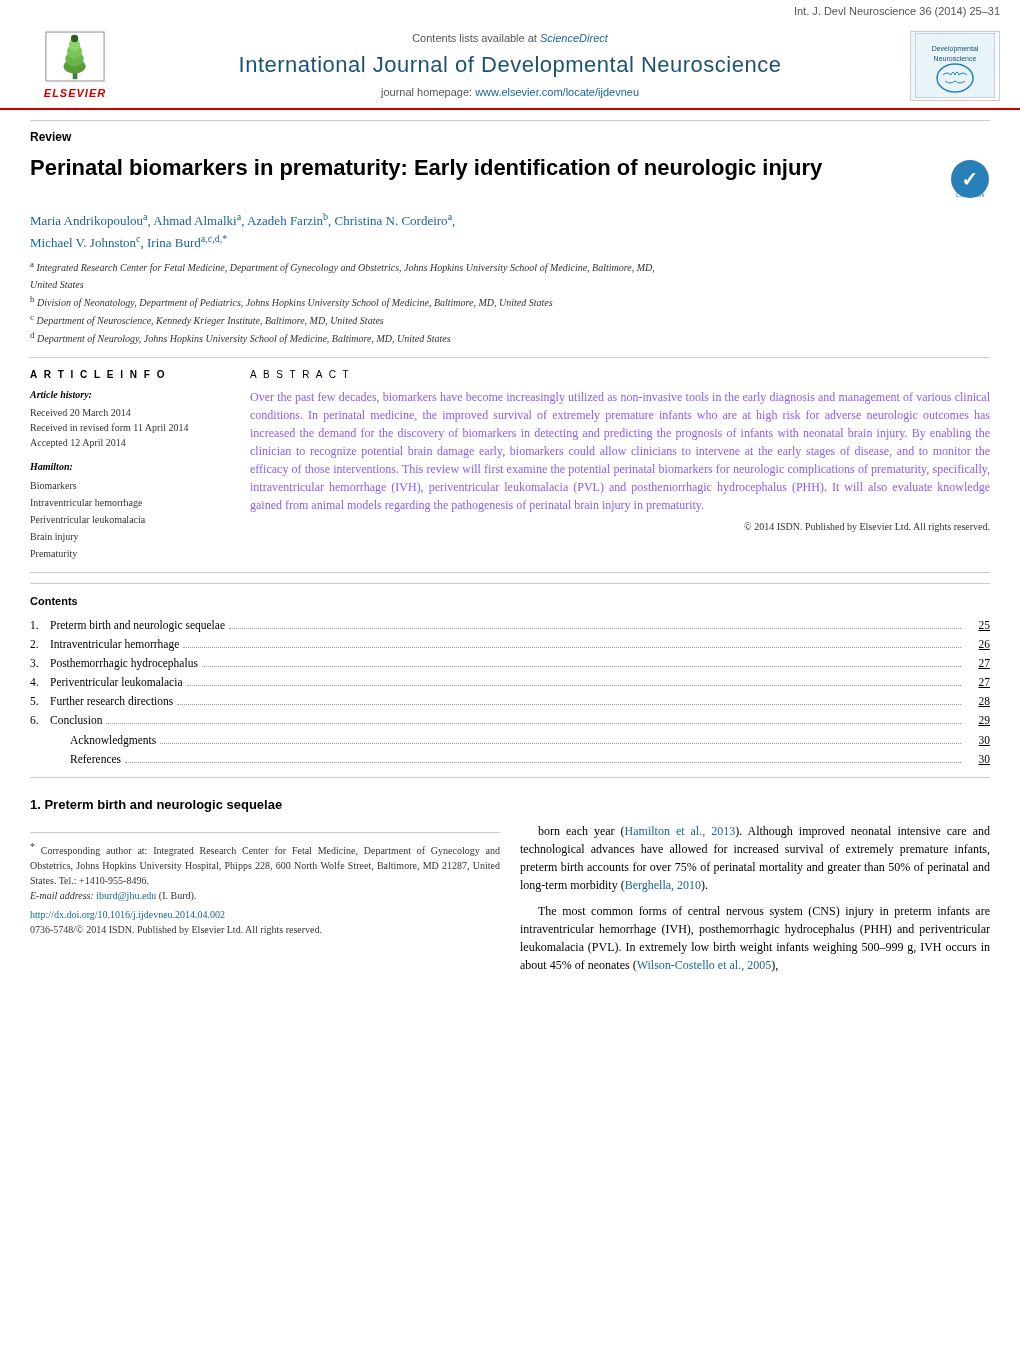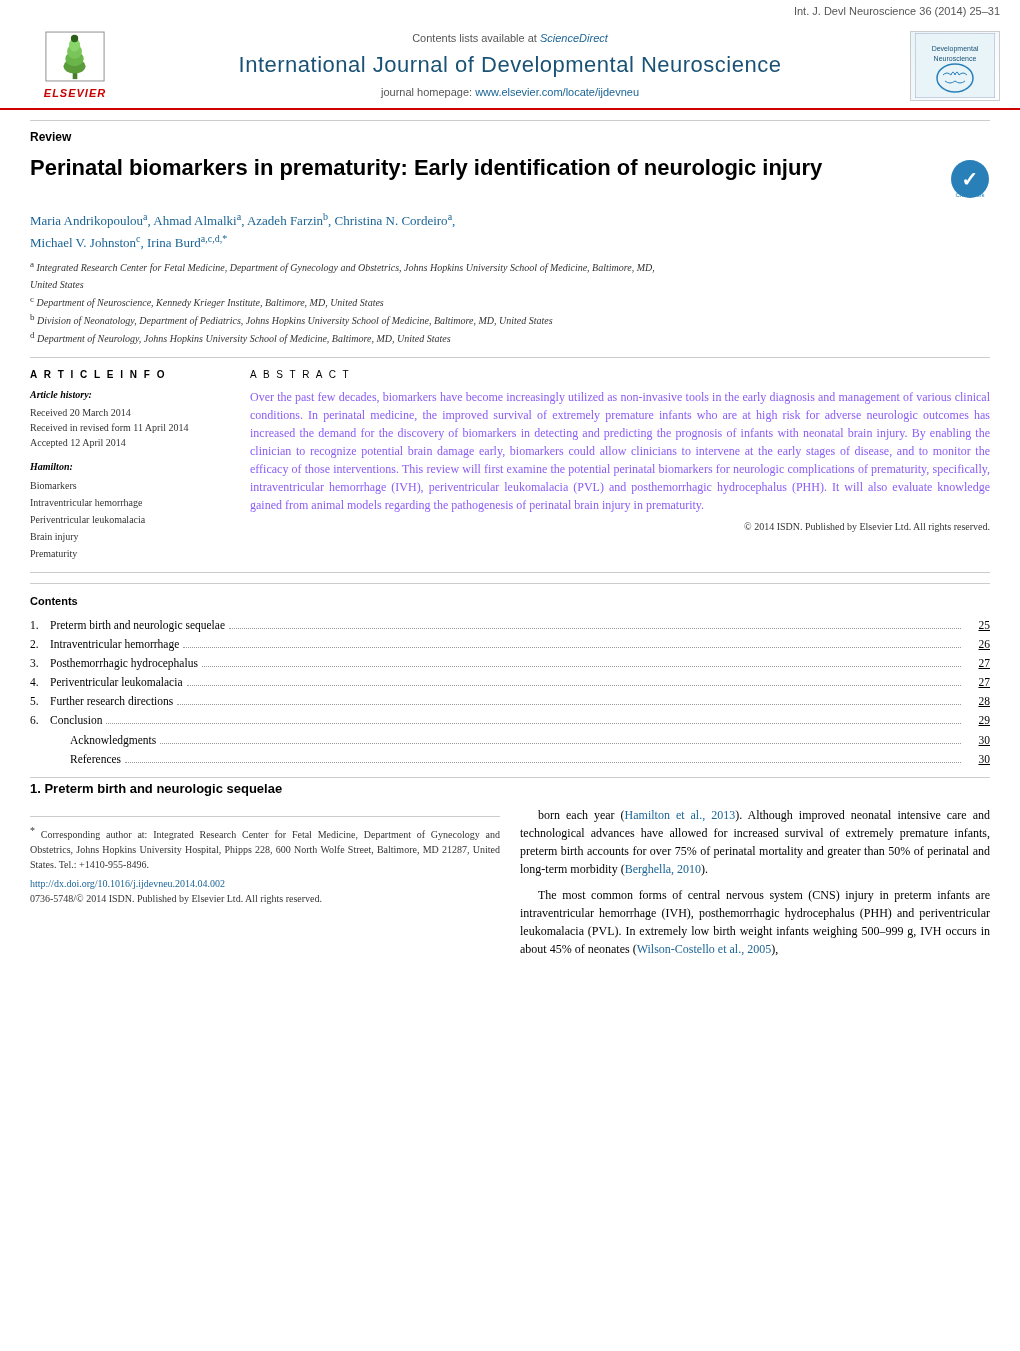--- a/index.html
+++ b/index.html
@@ -298,21 +298,21 @@
       font-size: 11.5px;
       text-decoration: underline;
     }
     .contents-sub {
       padding-left: 20px;
     }
 
     
     .main-section {
       border-top: 1px solid #ccc;
-      padding-top: 2px;
+      padding-top: 18px;
       margin-top: 10px;
     }
     .section-heading {
       font-size: 13px;
       font-weight: bold;
       color: #000;
       font-family: Arial, sans-serif;
       margin-bottom: 8px;
     }
 
@@ -461,24 +461,24 @@
         <span class="author-name">Irina Burd</span><span class="author-sup">a,c,d,*</span>
       </span>
     </div>
 
     <div class="affiliations">
       <div class="affil-line">
         <span class="affil-sup">a</span> Integrated Research Center for Fetal Medicine, Department of Gynecology and Obstetrics, Johns Hopkins University School of Medicine, Baltimore, MD,
       </div>
       <div class="affil-line">United States</div>
       <div class="affil-line">
+        <span class="affil-sup">b</span> Division of Neonatology, Department of Pediatrics, Johns Hopkins University School of Medicine, Baltimore, MD, United States
+      </div>
+      <div class="affil-line">
         <span class="affil-sup">c</span> Department of Neuroscience, Kennedy Krieger Institute, Baltimore, MD, United States
-      </div>
-      <div class="affil-line">
-        <span class="affil-sup">b</span> Division of Neonatology, Department of Pediatrics, Johns Hopkins University School of Medicine, Baltimore, MD, United States
       </div>
       <div class="affil-line">
         <span class="affil-sup">d</span> Department of Neurology, Johns Hopkins University School of Medicine, Baltimore, MD, United States
       </div>
     </div>
 
     <hr class="section-divider">
 
     <div class="two-col">
 
@@ -594,20 +594,25 @@
     <div class="main-section">
       <div class="section-heading">1.  Preterm birth and neurologic sequelae</div>
 
       <div class="body-two-col">
         <div class="body-col">
 
           <div class="footnote-section">
             <div class="footnote-text">
               <span class="footnote-star">*</span> Corresponding author at: Integrated Research Center for Fetal Medicine, Department of Gynecology and Obstetrics, Johns Hopkins University Hospital, Phipps 228, 600 North Wolfe Street, Baltimore, MD 21287, United States. Tel.: +1410-955-8496.
             </div>
+            <div class="footnote-text">
+              <em>E-mail address:</em>
+              <a class="inline-cite">iburd@jhu.edu</a>
+              <span>(I. Burd).</span>
+            </div>
           </div>
           <div class="doi-line">
             <a class="inline-cite">http://dx.doi.org/10.1016/j.ijdevneu.2014.04.002</a>
           </div>
           <div class="issn-line">0736-5748/© 2014 ISDN. Published by Elsevier Ltd. All rights reserved.</div>
         </div>
 
         <div class="body-col">
           <p>
             born each year (<span class="inline-cite">Hamilton et al., 2013</span>). Although improved neonatal intensive care and technological advances have allowed for increased survival of extremely premature infants, preterm birth accounts for over 75% of perinatal mortality and greater than 50% of perinatal and long-term morbidity (<span class="inline-cite">Berghella, 2010</span>).

